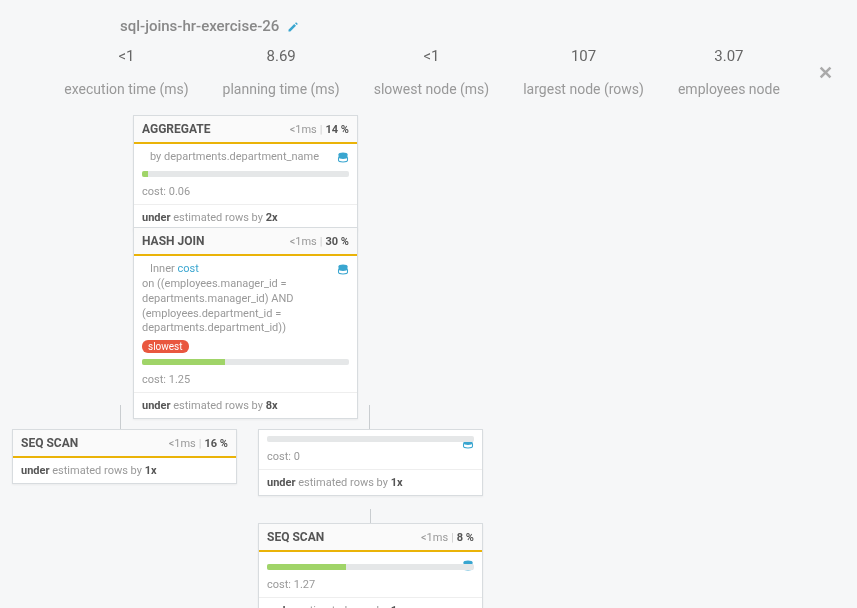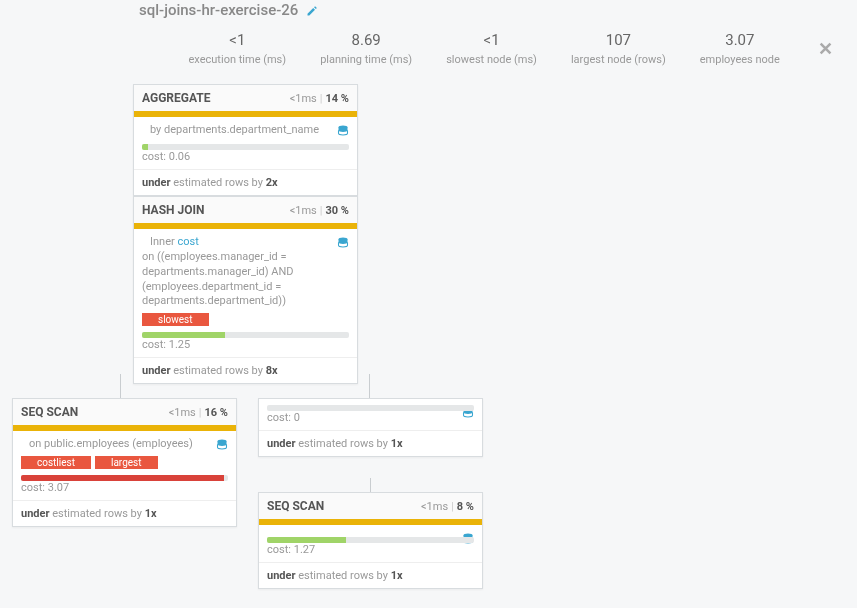--- a/index.html
+++ b/index.html
@@ -1,42 +1,42 @@
 <!DOCTYPE html>
 <html><head>
 <meta charset="utf-8">
 <style>
   *{box-sizing:border-box;margin:0;padding:0;}
   body{font-family:-apple-system,"Segoe UI",Roboto,"Helvetica Neue",Arial,sans-serif;background:#f6f7f8;color:#555;width:857px;height:608px;overflow:hidden;font-size:13px;}
-  .header{display:flex;align-items:center;padding:1px 16px 0 120px;margin-left:19px;}
+  .header{display:flex;align-items:center;padding:17px 16px 0 120px;}
   .title{color:#888;font-size:15px;font-weight:500;margin-right:8px;}
   .edit-icon{color:#3aa6d0;cursor:pointer;}
   .stats{display:flex;justify-content:flex-end;gap:34px;padding:12px 24px 18px 0;align-items:center;}
   .stat{display:flex;flex-direction:column;align-items:center;min-width:80px;}
   .stat .val{color:#666;font-size:15px;}
-  .stat .label{color:#999;font-size:11px;margin-top:4px;}
+  .stat .label{color:#999;font-size:14px;margin-top:16px;}
   .close{color:#aaa;font-size:18px;cursor:pointer;margin-left:4px;font-weight:bold;}
   .canvas{position:relative;height:520px;}
   .node{position:absolute;width:225px;background:#fff;border:1px solid #d8dcdf;box-shadow:0 1px 2px rgba(0,0,0,.05);}
-  .node-h{display:flex;justify-content:space-between;align-items:center;padding:6px 8px;background:#fafafa;border-bottom:6px solid #eab308;text-align:right;}
+  .node-h{display:flex;justify-content:space-between;align-items:center;padding:6px 8px;background:#fafafa;border-bottom:2px solid #eab308;text-align:right;}
   .node-h .name{font-weight:700;color:#555;font-size:12px;}
   .node-h .meta{color:#999;font-size:11px;}
   .node-h .meta b{color:#555;}
   .sep{color:#ccc;margin:0 3px;}
   .sec{padding:6px 8px;border-bottom:1px solid #eee;font-size:11px;color:#999;position:relative;}
   .sec:last-child{border-bottom:none;}
   .sec .main{color:#999;line-height:1.35;margin-left:8px;}
   .sec b{color:#555;font-weight:700;}
   .db-icon{position:absolute;right:8px;top:8px;color:#3aa6d0;}
   .badges{margin-top:4px;}
-  .badge{display:inline-block;background:#e9573f;color:#fff;font-size:10px;padding:1px 16px;border-radius:0;margin-right:4px;}
+  .badge{display:inline-block;background:#e9573f;color:#fff;font-size:10px;padding:1px 6px;border-radius:6px;margin-right:19px;}
   .bar{height:6px;background:#e5e7e8;border-radius:2px;margin-top:6px;position:relative;overflow:hidden;}
   .bar .fill{position:absolute;left:0;top:0;bottom:0;background:#a0d468;}
   .bar .fill.red{background:#d9423a;}
-  .cost{margin-top:0;color:#999;}
+  .cost{margin-top:8px;color:#999;}
   .conn{position:absolute;border:1px solid #c9cdd0;border-top:none;}
   svg.icon{width:12px;height:12px;vertical-align:-2px;}
 </style>
 </head>
 <body>
 
 <div class="header">
   <span class="title">sql-joins-hr-exercise-26</span>
   <span class="edit-icon">
     <svg class="icon" viewBox="0 0 16 16" fill="currentColor">
@@ -114,33 +114,20 @@
       <div class="cost">cost: 1.25</div>
     </div>
     <div class="sec"><b>under</b><span> estimated rows by </span><b>8x</b></div>
   </div>
 
   <div class="node" style="left:12px;top:314px;">
     <div class="node-h">
       <span class="name">SEQ SCAN</span>
       <span class="meta"><span>&lt;1ms</span><span class="sep">|</span><b>16 %</b></span>
     </div>
-    <div class="sec">
-      <span class="main"><span>on </span><span>public.employees (employees)</span></span>
-      <span class="db-icon"><svg class="icon" viewBox="0 0 16 16" fill="currentColor">
-            <ellipse cx="8" cy="3" rx="6" ry="2.2"></ellipse>
-            <path d="M2 3v4c0 1.2 2.7 2.2 6 2.2s6-1 6-2.2V3"></path>
-            <path d="M2 7v4c0 1.2 2.7 2.2 6 2.2s6-1 6-2.2V7" fill="none" stroke="currentColor" stroke-width="1.4"></path>
-          </svg></span>
-      <div class="badges"><span class="badge">costliest</span><span class="badge">largest</span></div>
-      <div class="bar">
-          <div class="fill red" style="width:98%"></div>
-        </div>
-      <div class="cost">cost: 3.07</div>
-    </div>
     <div class="sec"><b>under</b><span> estimated rows by </span><b>1x</b></div>
   </div>
 
   <div class="node" style="left:258px;top:314px;">
     <div class="sec">
       <span class="db-icon"><svg class="icon" viewBox="0 0 16 16" fill="currentColor">
             <ellipse cx="8" cy="3" rx="6" ry="2.2"></ellipse>
             <path d="M2 3v4c0 1.2 2.7 2.2 6 2.2s6-1 6-2.2V3"></path>
             <path d="M2 7v4c0 1.2 2.7 2.2 6 2.2s6-1 6-2.2V7" fill="none" stroke="currentColor" stroke-width="1.4"></path>
           </svg></span>

